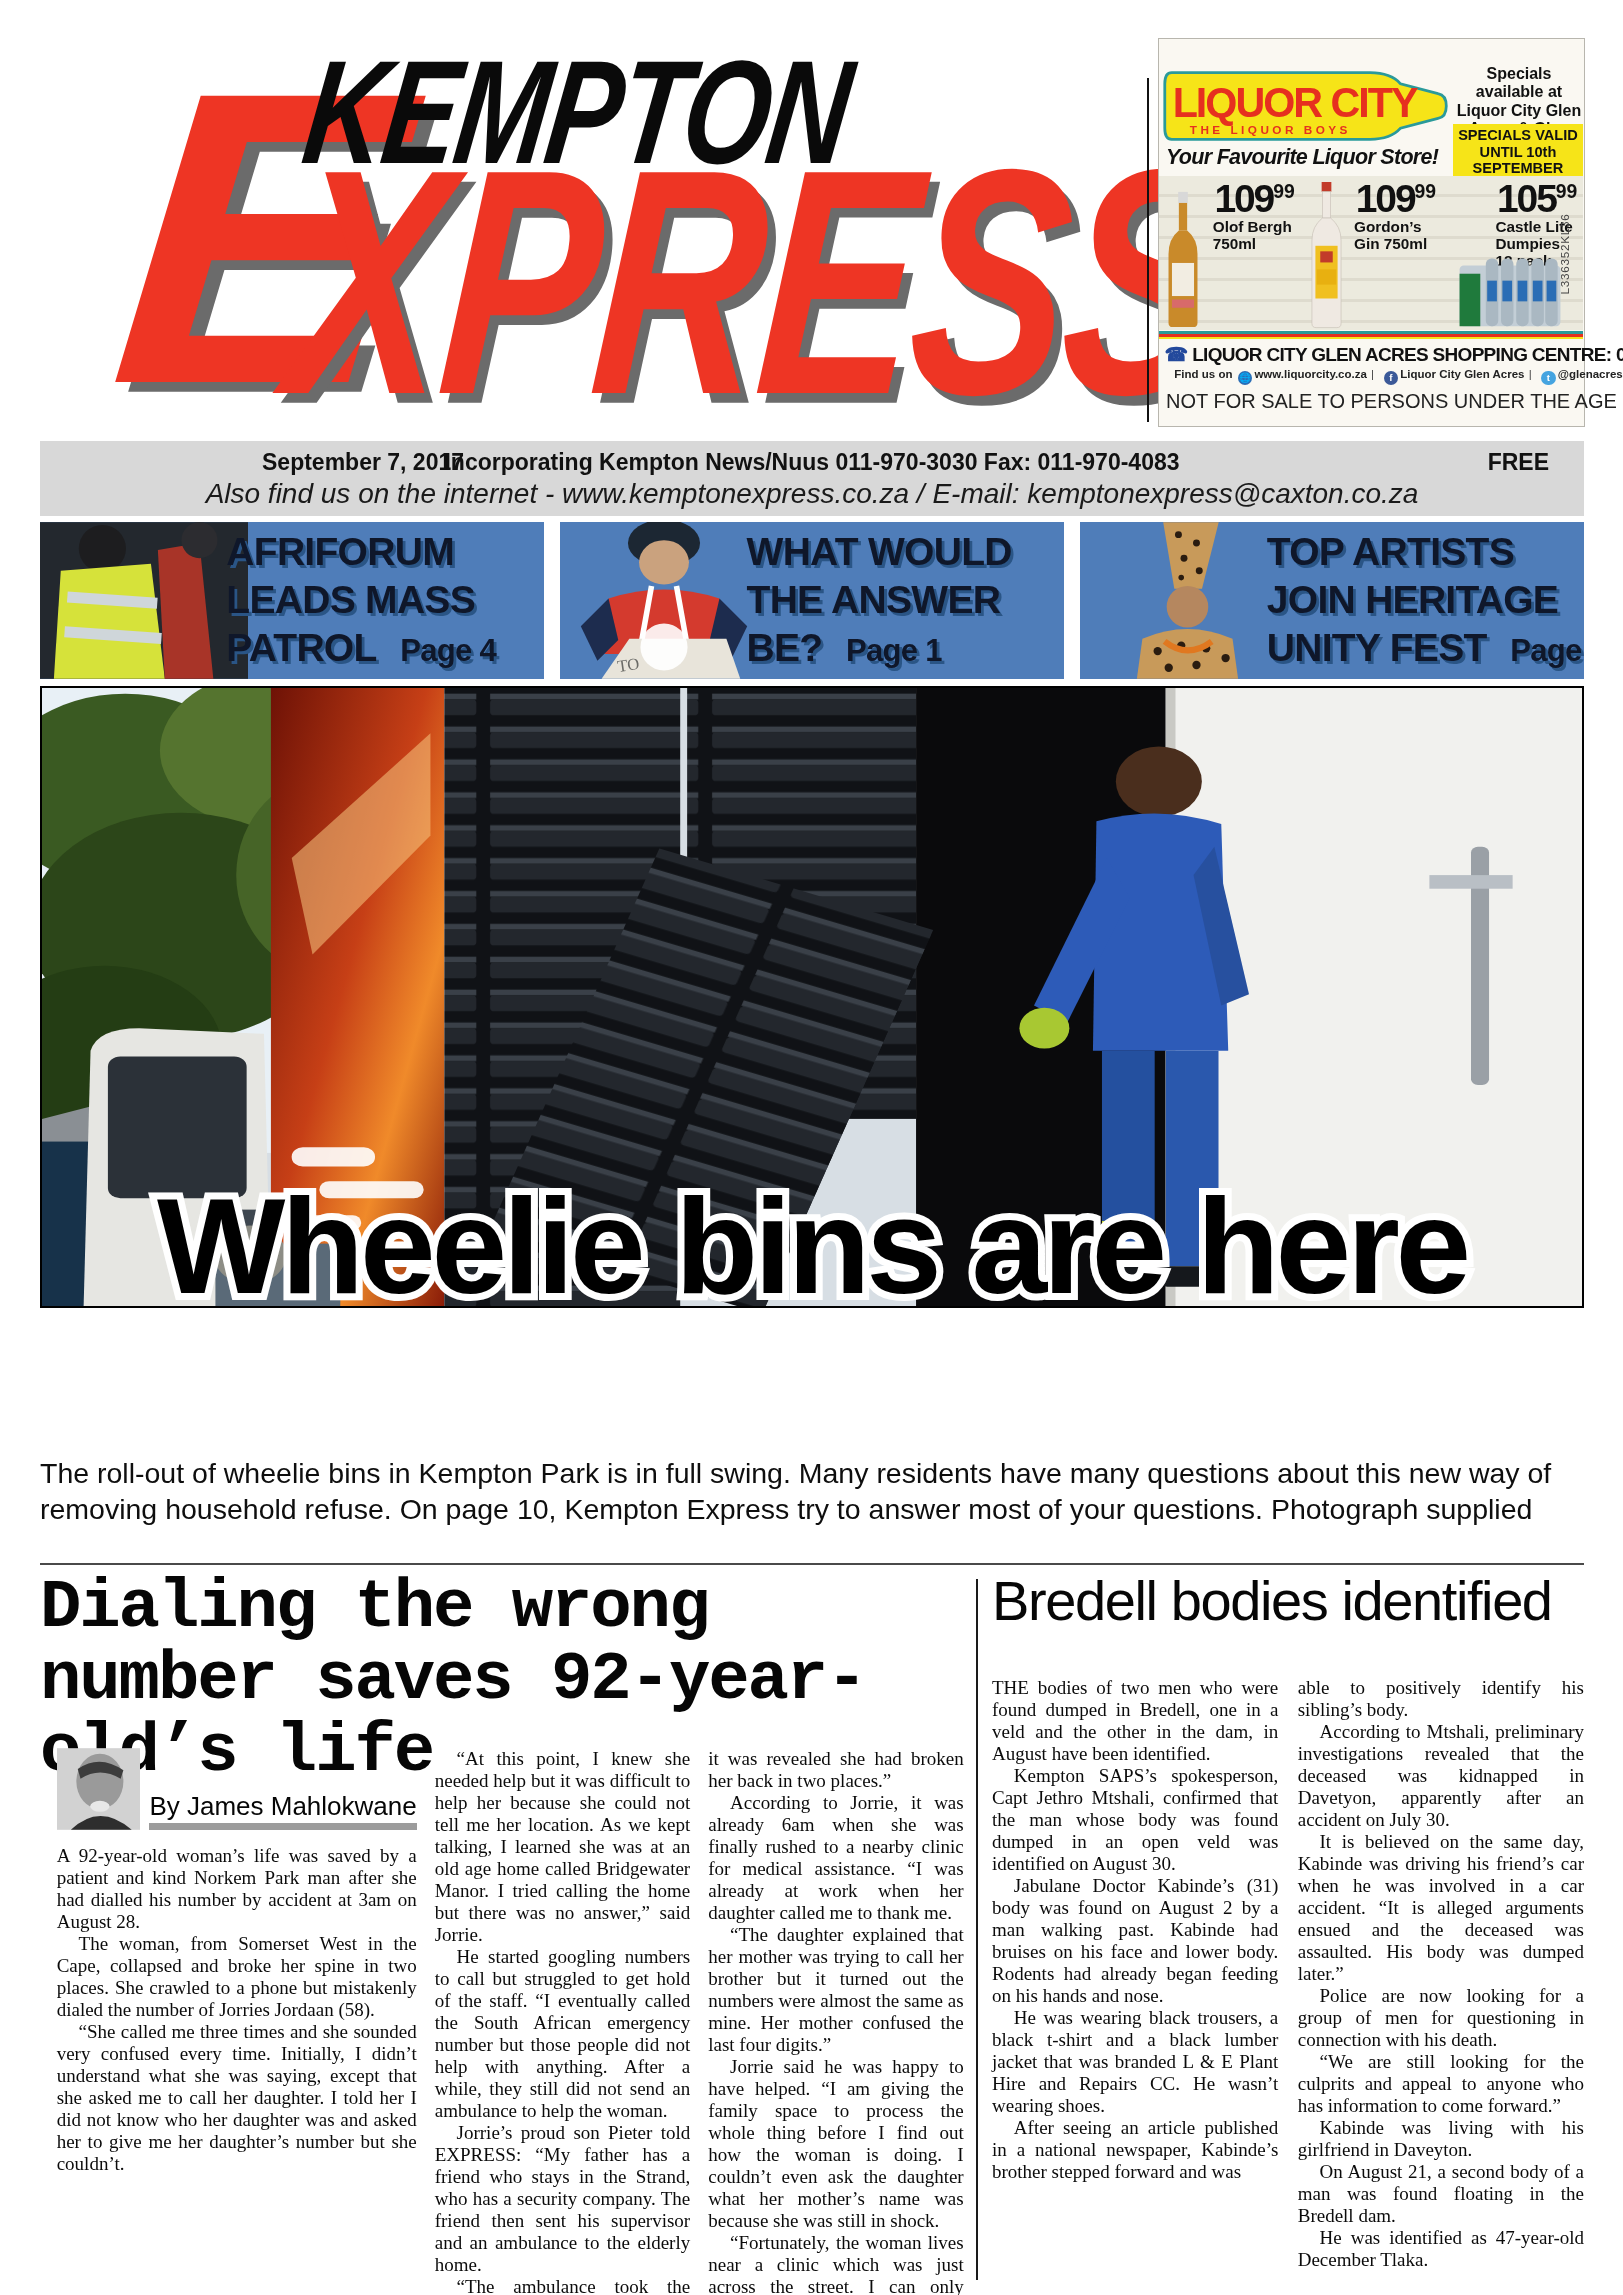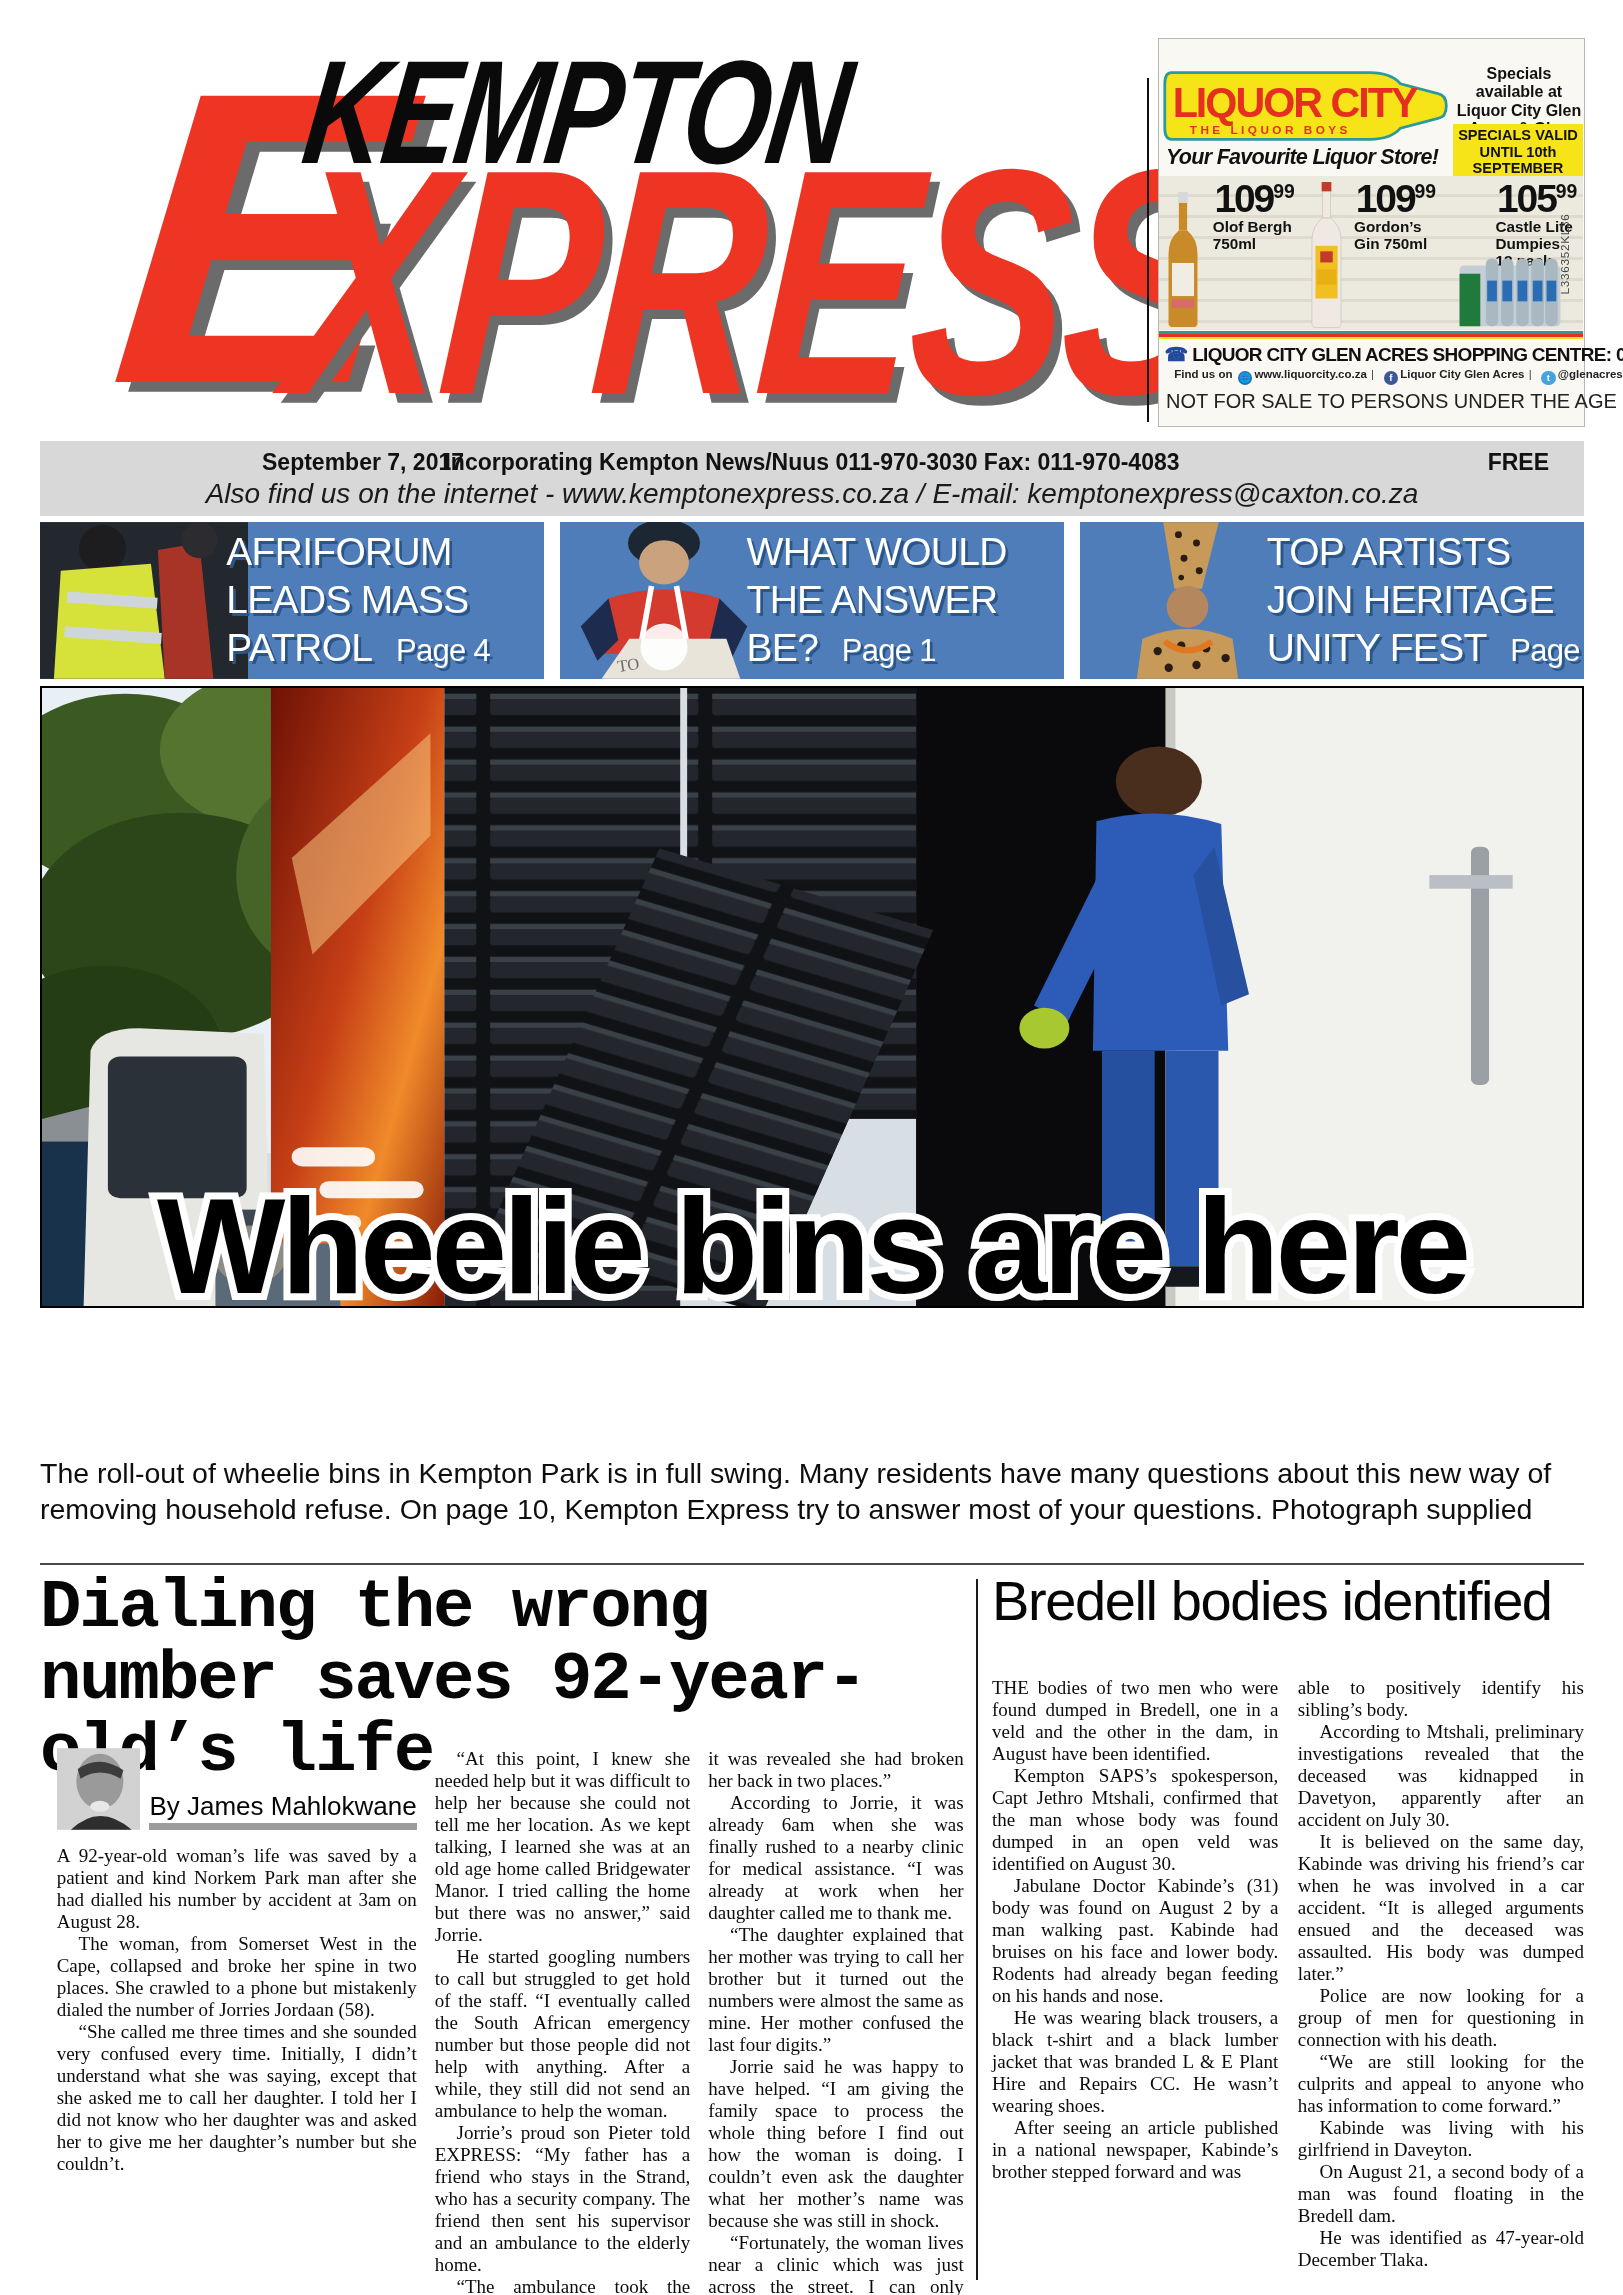--- a/index.html
+++ b/index.html
@@ -40,21 +40,21 @@
   .dl-row1 { position:relative; height:36px; }
   .dl-date { position:absolute; left:222px; top:8.3px; font-weight:700; font-size:23px; }
   .dl-inc  { position:absolute; left:50%; transform:translateX(-50%); top:8.3px; font-weight:700; font-size:23px; white-space:nowrap; }
   .dl-free { position:absolute; right:35px; top:8.3px; font-weight:700; font-size:23px; }
   .dl-row2 { text-align:center; font-style:italic; font-size:28px; color:#1a1a1a; margin-top:1.4px; }
 
   
   #teasers { position:absolute; left:40px; top:522px; width:1544px; height:157px; display:flex; gap:16.7px; }
   .teaser { flex:1; position:relative; background:#4f7db9; overflow:hidden; }
   .teaser svg { position:absolute; left:0; top:0; height:100%; }
-  .teaser-text { position:absolute; left:37%; top:5.6px; width:62%; color:#ffffff; font-weight:400; font-size:39px; line-height:1.23; letter-spacing:-0.7px; text-shadow:2.8px 2.8px 0 #2a5586; white-space:nowrap; }
+  .teaser-text { position:absolute; left:37%; top:5.6px; width:62%; color:#0f172a; font-weight:700; font-size:39px; line-height:1.23; letter-spacing:-0.7px; text-shadow:2.8px 2.8px 0 #2a5586; white-space:nowrap; }
   .teaser-pg { font-size:31px; margin-left:23.6px; }
 
   
   #lead { position:absolute; left:40px; top:686px; width:1544px; height:622px; border:2.1px solid #000; background:#222; }
   #lead svg { width:100%; height:100%; display:block; }
   .wheelie-wrap { position:absolute; left:0; right:0; bottom:-8.3px; text-align:center; }
   .wheelie { position:relative; display:inline-block; font-weight:700; font-size:136px; letter-spacing:-4.2px; line-height:1; white-space:nowrap; }
   .wheelie .under { position:absolute; left:0; top:0; -webkit-text-stroke:14px #fff; color:#fff; }
   .wheelie .over { position:relative; color:#000; }
 

